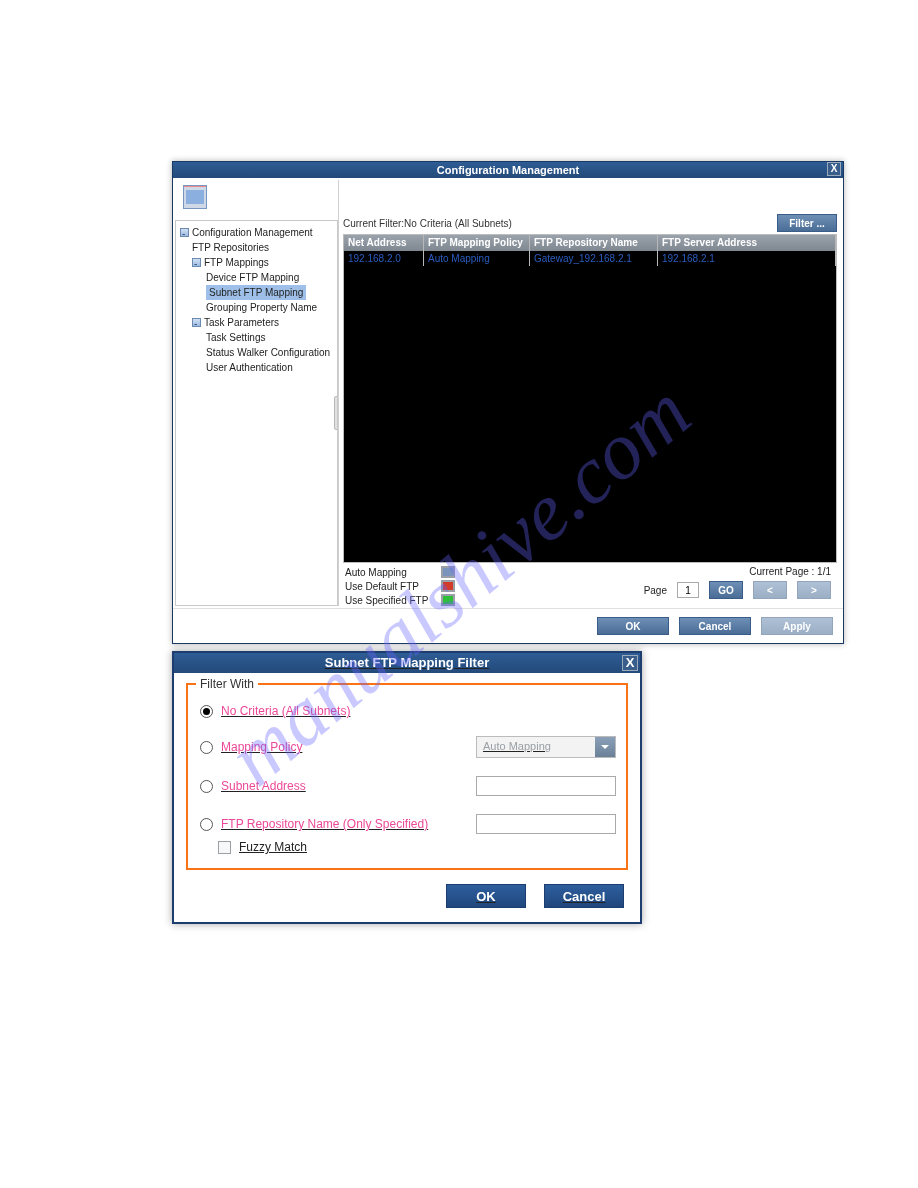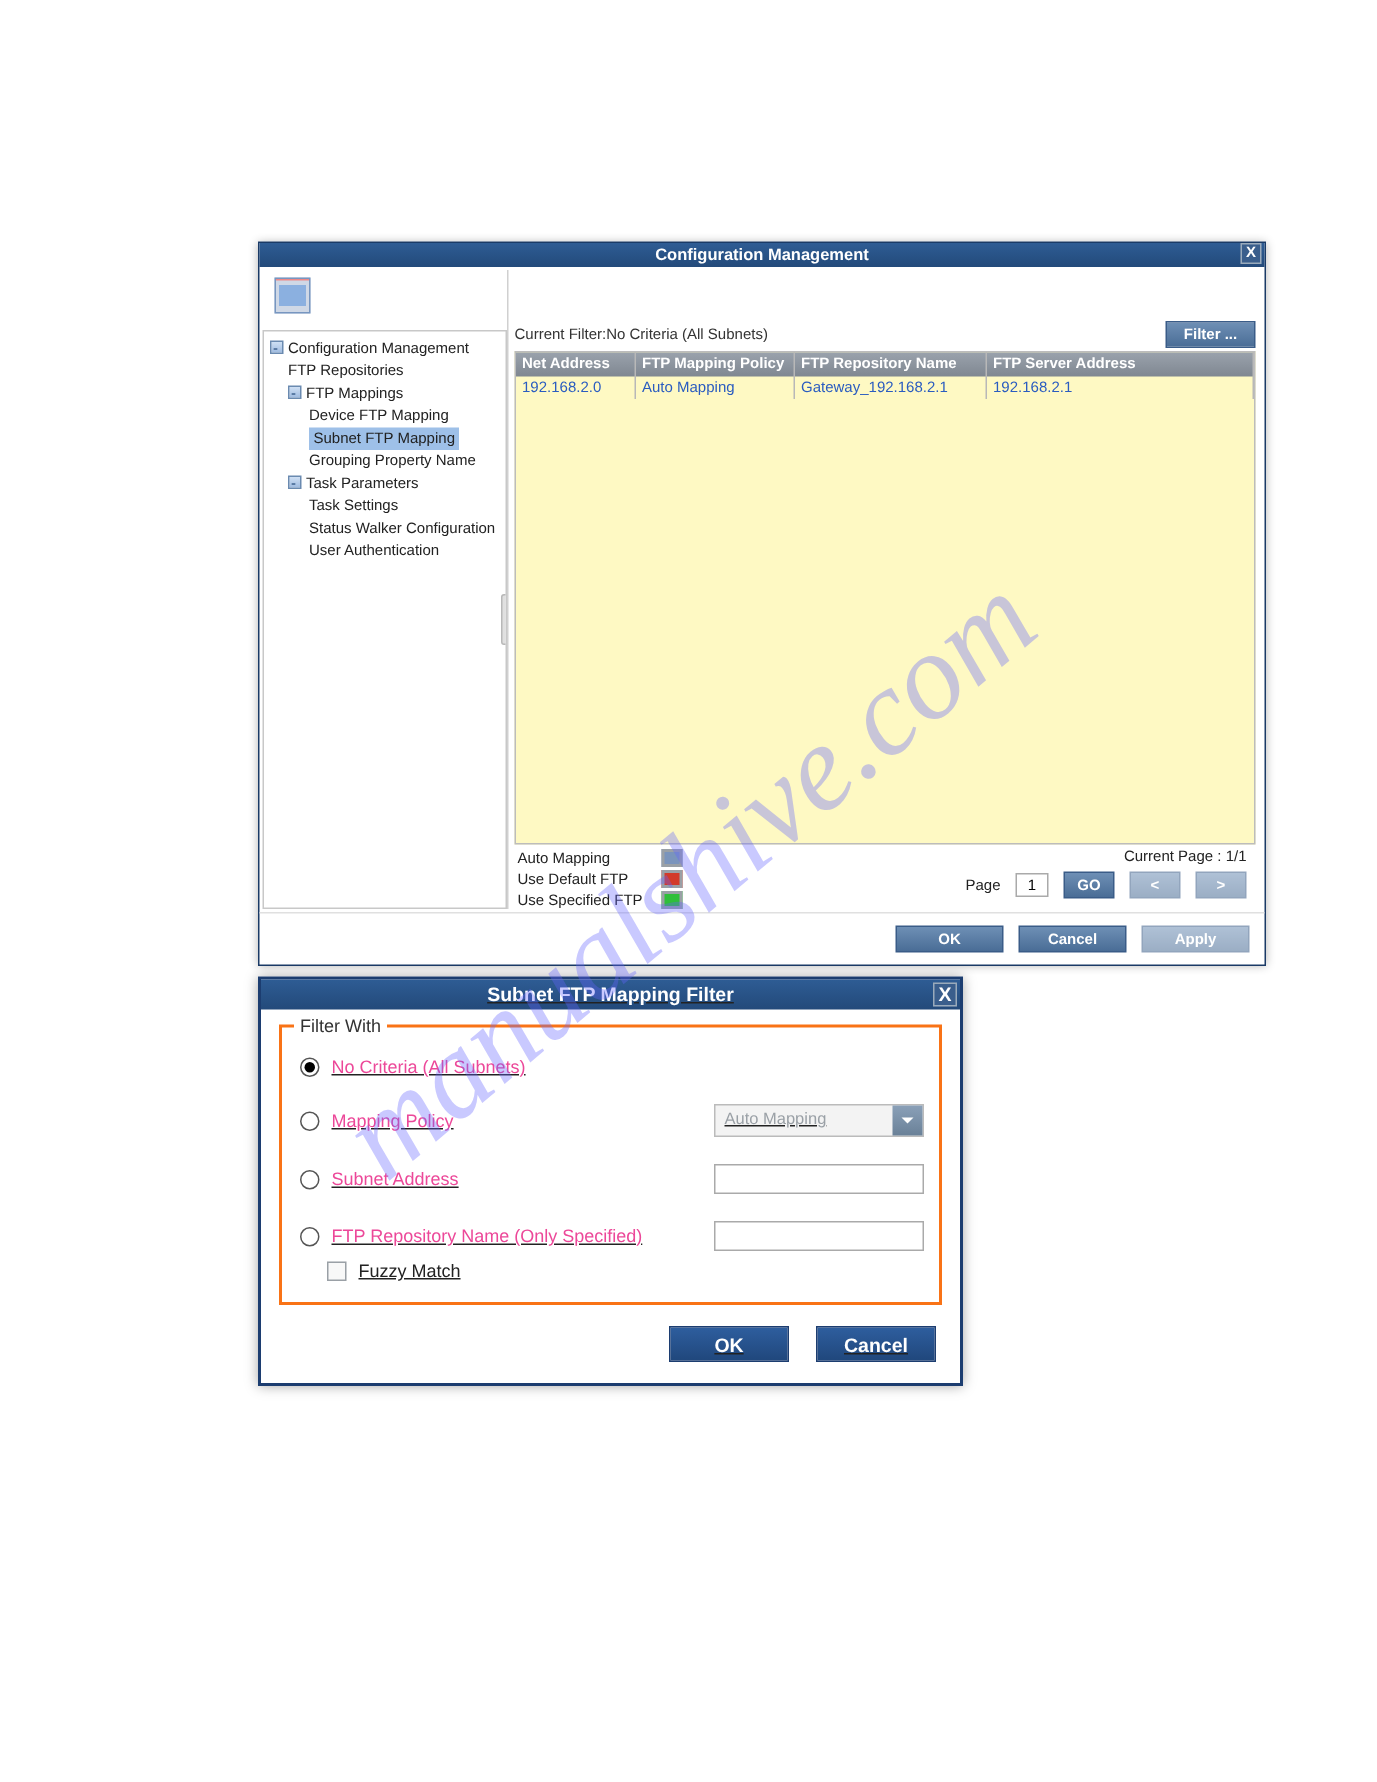--- a/index.html
+++ b/index.html
@@ -158,21 +158,21 @@
     cursor:pointer;
   }
   .btn.small{ min-width:34px; padding:0 6px;}
   .btn.disabled{
     opacity:.55;
     cursor:default;
   }
   .tablewrap{
     flex:1;
     border:1px solid #bcbcbc;
-    background:#fef9c3;
+    background:#000000;
     display:flex;
     flex-direction:column;
   }
   .thead{
     display:flex;
     background:linear-gradient(#9aa2ac,#7f8791);
     color:#fff;
     font-size:10px;
     font-weight:bold;
     height:16px;

